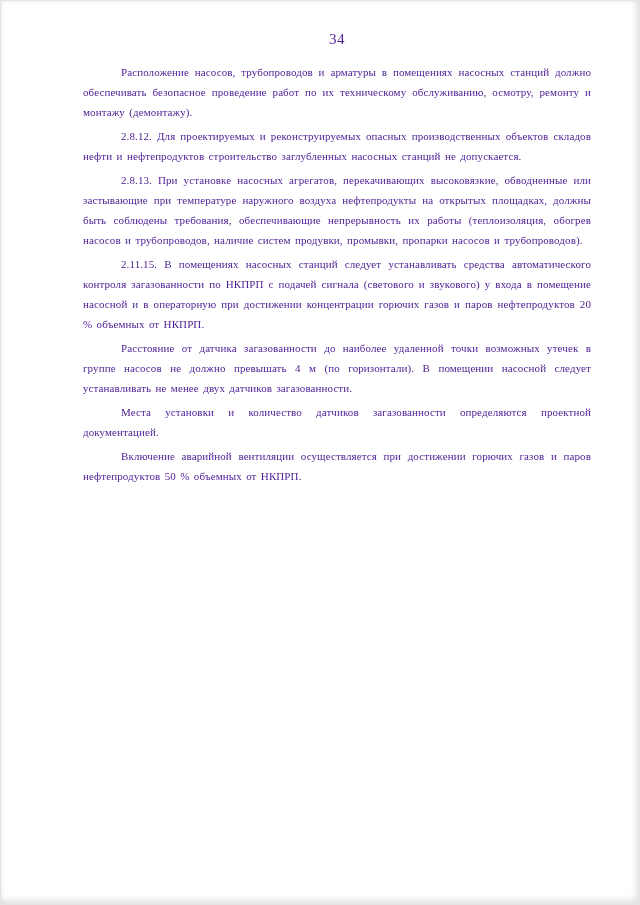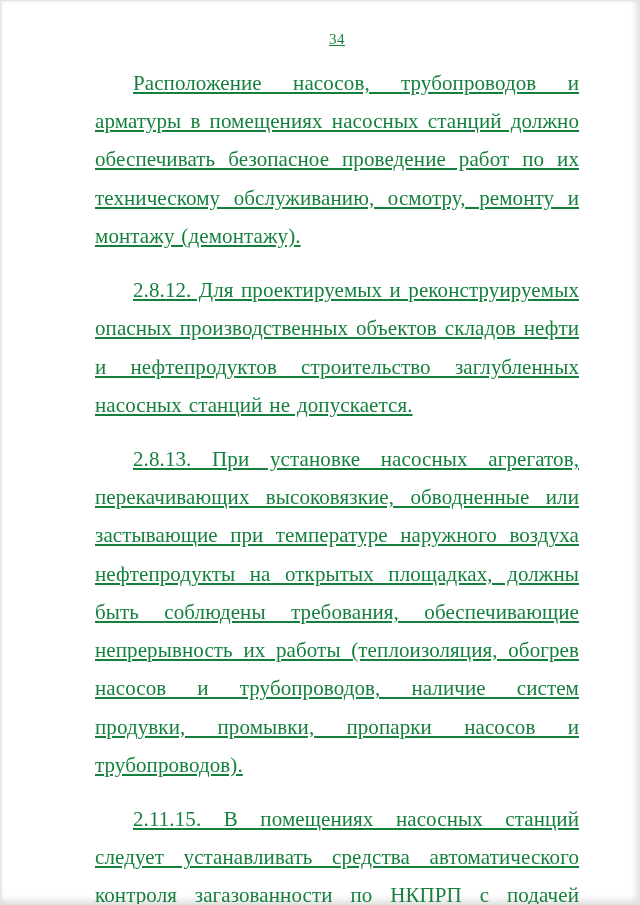--- a/index.html
+++ b/index.html
@@ -11,36 +11,35 @@
     position: relative;
     width: 640px;
     height: 905px;
     box-sizing: border-box;
     background: #ffffff;
     border: 1px solid #e3e3e3;
     box-shadow: inset -3px -4px 6px rgba(0,0,0,0.12),
                 inset 2px 2px 3px rgba(0,0,0,0.04);
     overflow: hidden;
     font-family: "Liberation Serif", "DejaVu Serif", serif;
-    color: #15803d;
-    text-decoration: underline;
+    color: #4c1d95;
   }
   .page-inner {
     box-sizing: border-box;
     padding: 30px 44px 0 78px;
   }
   .page-number {
     text-align: center;
     font-size: 15px;
     margin: 0 0 14px 0;
     letter-spacing: 0.5px;
   }
   .para {
-    margin: 16px;
-    font-size: 21px;
+    margin: 4px;
+    font-size: 11px;
     line-height: 1.82;
     text-align: justify;
     text-indent: 38px;
     letter-spacing: 0.1px;
     word-spacing: 1.5px;
   }
 </style>
 </head>
 <body>
 
@@ -50,16 +49,19 @@
 
     <p class="para">Расположение насосов, трубопроводов и арматуры в помещениях насосных станций должно обеспечивать безопасное проведение работ по их техническому обслуживанию, осмотру, ремонту и монтажу (демонтажу).</p>
 
     <p class="para">2.8.12. Для проектируемых и реконструируемых опасных производственных объектов складов нефти и нефтепродуктов строительство заглубленных насосных станций  не допускается.</p>
 
     <p class="para">2.8.13. При установке насосных агрегатов, перекачивающих высоковязкие, обводненные или застывающие при температуре наружного воздуха нефтепродукты на открытых площадках, должны быть  соблюдены требования, обеспечивающие непрерывность их работы (теплоизоляция, обогрев насосов и трубопроводов, наличие систем продувки, промывки, пропарки насосов и трубопроводов).</p>
 
 
     <p class="para">2.11.15. В помещениях насосных станций следует устанавливать средства автоматического контроля загазованности по НКПРП с подачей сигнала (светового и звукового) у входа в помещение насосной и в операторную при достижении концентрации горючих газов и паров нефтепродуктов 20 % объемных от НКПРП.</p>
 
+    <p class="para">Расстояние от датчика загазованности до наиболее удаленной точки возможных утечек в группе насосов не должно превышать 4 м (по горизонтали). В помещении насосной следует устанавливать не менее двух датчиков загазованности.</p>
 
+    <p class="para">Места установки и количество датчиков загазованности определяются проектной документацией.</p>
 
+    <p class="para">Включение аварийной вентиляции осуществляется при достижении горючих газов и паров нефтепродуктов 50 % объемных от НКПРП.</p>
   </div>
 </div>
 
 </body></html>

